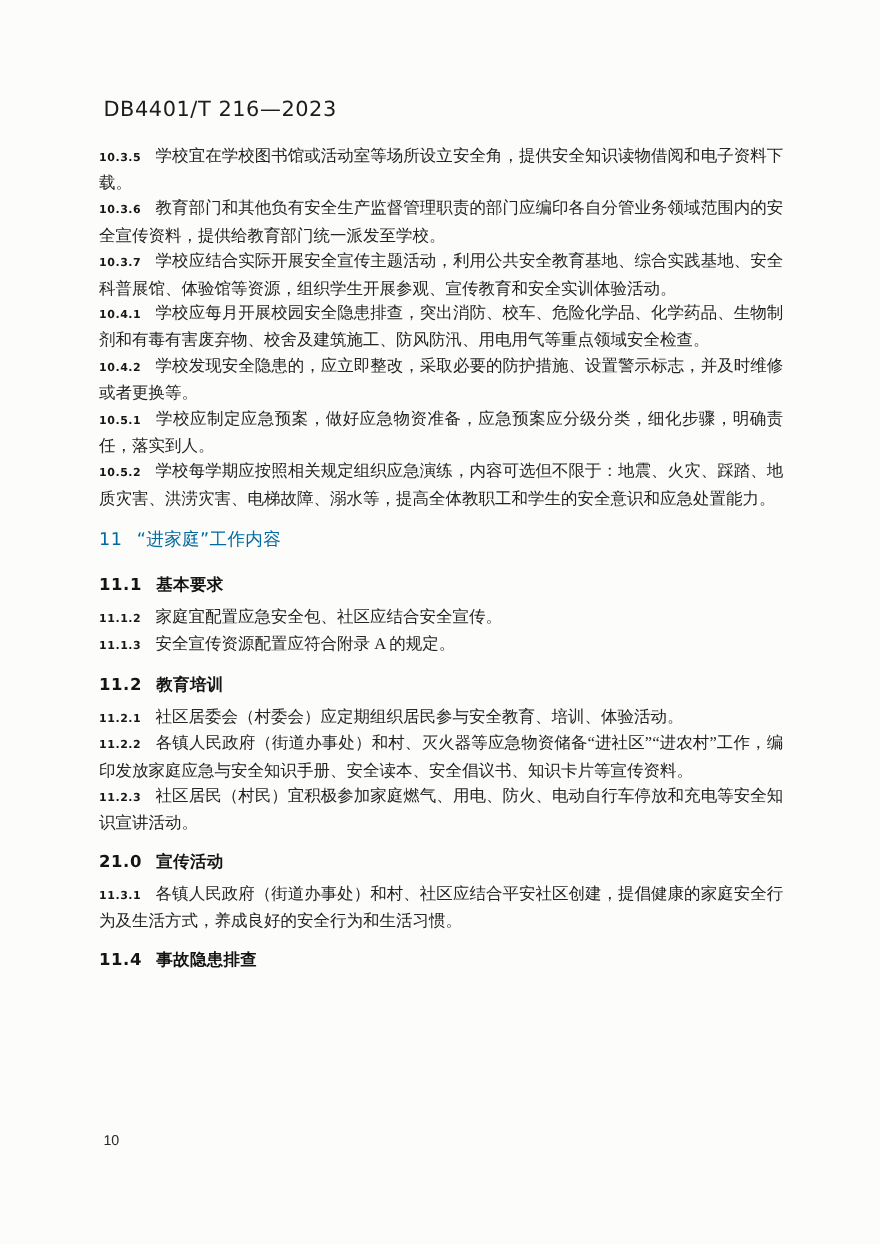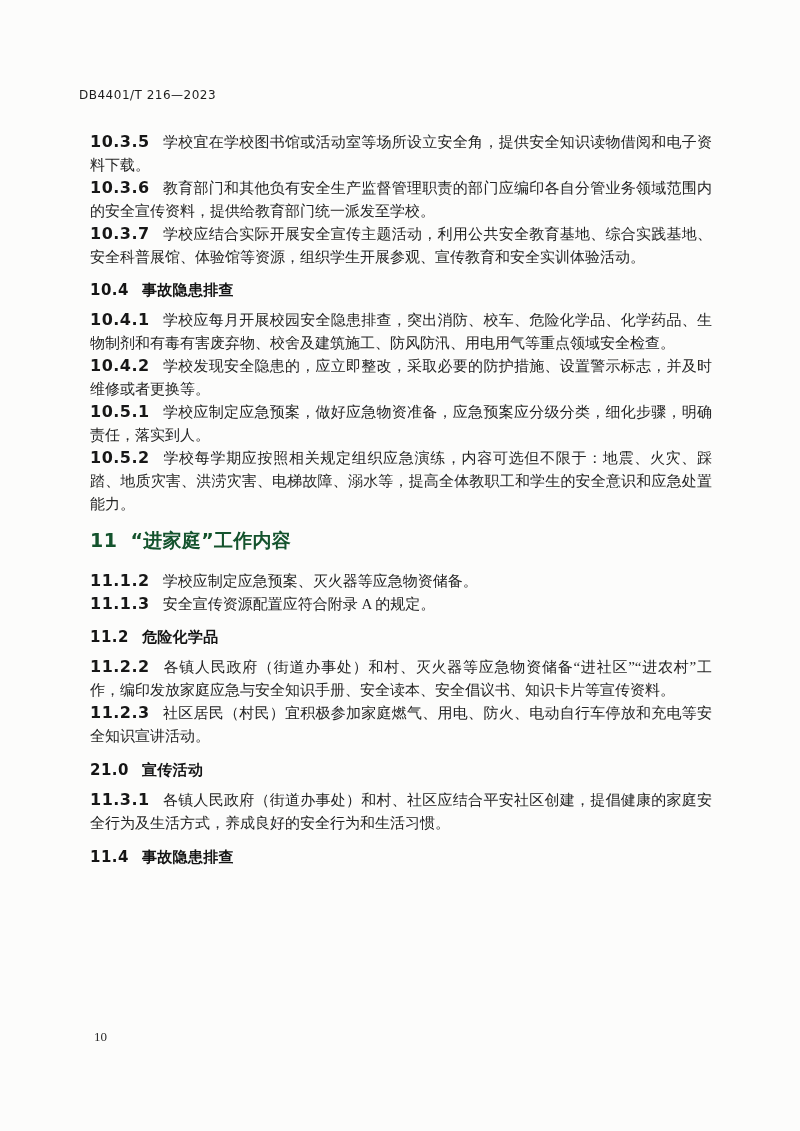--- a/index.html
+++ b/index.html
@@ -14,98 +14,99 @@
     margin: 0 auto;
     background: #fcfcfb;
     color: #212121;
     font-family: "Liberation Serif", "DejaVu Serif", serif;
     overflow: hidden;
     box-sizing: border-box;
   }
   .header {
     position: absolute;
     top: 88px;
-    left: 79px;
+    left: 94px;
     font-family: "DejaVu Sans", "Liberation Sans", sans-serif;
-    font-size: 12px;
+    font-size: 19px;
     letter-spacing: 0.5px;
     color: #1c1c1c;
   }
   .body {
     position: absolute;
     top: 131px;
     left: 90px;
     width: 622px;
   }
   .body p.clause {
     margin: 0;
     font-size: 15px;
     line-height: 22.9px;
     text-align: justify;
     text-justify: inter-ideograph;
     color: #242424;
   }
   .body p.clause .cnum {
     font-family: "DejaVu Sans", "Liberation Sans", sans-serif;
     font-weight: 700;
-    font-size: 16px;
+    font-size: 10px;
     letter-spacing: 0.5px;
     margin-right: 13px;
     color: #171717;
   }
   .body .sec {
     margin: 11px 0 7px 0;
     font-size: 15px;
     line-height: 23px;
     font-weight: 700;
     color: #141414;
     font-family: "DejaVu Sans", "Liberation Sans", sans-serif;
     letter-spacing: 0.3px;
   }
   .body .chap {
     margin: 12px 0 18px 0;
-    font-size: 19px;
+    font-size: 16px;
     line-height: 24px;
-    font-weight: 700;
-    color: #14532d;
+    font-weight: 400;
+    color: #0369a1;
     font-family: "DejaVu Sans", "Liberation Sans", sans-serif;
     letter-spacing: 0.3px;
   }
   .body .sec .hnum, .body .chap .hnum {
     margin-right: 13px;
     letter-spacing: 0.5px;
   }
   .pagenum {
     position: absolute;
     left: 94px;
     top: 1029px;
-    font-family: Liberation Serif, serif;
+    font-family: Liberation Sans, sans-serif;
     font-size: 13px;
     color: #2a2a2a;
   }
 </style>
 </head>
 <body>
 
 <div class="page">
   <div class="header">DB4401/T 216—2023</div>
 
   <main class="body" id="doc-body">
       <p class="clause"><span class="cnum">10.3.5</span><span>学校宜在学校图书馆或活动室等场所设立安全角，提供安全知识读物借阅和电子资料下载。</span></p>
       <p class="clause"><span class="cnum">10.3.6</span><span>教育部门和其他负有安全生产监督管理职责的部门应编印各自分管业务领域范围内的安全宣传资料，提供给教育部门统一派发至学校。</span></p>
       <p class="clause"><span class="cnum">10.3.7</span><span>学校应结合实际开展安全宣传主题活动，利用公共安全教育基地、综合实践基地、安全科普展馆、体验馆等资源，组织学生开展参观、宣传教育和安全实训体验活动。</span></p>
-      <div class="sec"><span class="hnum">10.4</span><span>事故隐患排查</span></div>
       <p class="clause"><span class="cnum">10.4.1</span><span>学校应每月开展校园安全隐患排查，突出消防、校车、危险化学品、化学药品、生物制剂和有毒有害废弃物、校舍及建筑施工、防风防汛、用电用气等重点领域安全检查。</span></p>
       <p class="clause"><span class="cnum">10.4.2</span><span>学校发现安全隐患的，应立即整改，采取必要的防护措施、设置警示标志，并及时维修或者更换等。</span></p>
       <p class="clause"><span class="cnum">10.5.1</span><span>学校应制定应急预案，做好应急物资准备，应急预案应分级分类，细化步骤，明确责任，落实到人。</span></p>
       <p class="clause"><span class="cnum">10.5.2</span><span>学校每学期应按照相关规定组织应急演练，内容可选但不限于：地震、火灾、踩踏、地质灾害、洪涝灾害、电梯故障、溺水等，提高全体教职工和学生的安全意识和应急处置能力。</span></p>
       <div class="chap"><span class="hnum">11</span><span>“进家庭”工作内容</span></div>
-      <p class="clause"><span class="cnum">11.1.2</span><span>学校应制定应急预案、灭火器等应急物资储备。</span></p>
+      <div class="sec"><span class="hnum">11.1</span><span>基本要求</span></div>
+      <p class="clause"><span class="cnum">11.1.2</span><span>家庭宜配置应急安全包、社区应结合安全宣传。</span></p>
       <p class="clause"><span class="cnum">11.1.3</span><span>安全宣传资源配置应符合附录 A 的规定。</span></p>
-      <div class="sec"><span class="hnum">11.2</span><span>危险化学品</span></div>
+      <div class="sec"><span class="hnum">11.2</span><span>教育培训</span></div>
+      <p class="clause"><span class="cnum">11.2.1</span><span>社区居委会（村委会）应定期组织居民参与安全教育、培训、体验活动。</span></p>
       <p class="clause"><span class="cnum">11.2.2</span><span>各镇人民政府（街道办事处）和村、灭火器等应急物资储备“进社区”“进农村”工作，编印发放家庭应急与安全知识手册、安全读本、安全倡议书、知识卡片等宣传资料。</span></p>
       <p class="clause"><span class="cnum">11.2.3</span><span>社区居民（村民）宜积极参加家庭燃气、用电、防火、电动自行车停放和充电等安全知识宣讲活动。</span></p>
       <div class="sec"><span class="hnum">21.0</span><span>宣传活动</span></div>
       <p class="clause"><span class="cnum">11.3.1</span><span>各镇人民政府（街道办事处）和村、社区应结合平安社区创建，提倡健康的家庭安全行为及生活方式，养成良好的安全行为和生活习惯。</span></p>
       <div class="sec"><span class="hnum">11.4</span><span>事故隐患排查</span></div>
     </main>
 
   <div class="pagenum">10</div>
 </div>
 

